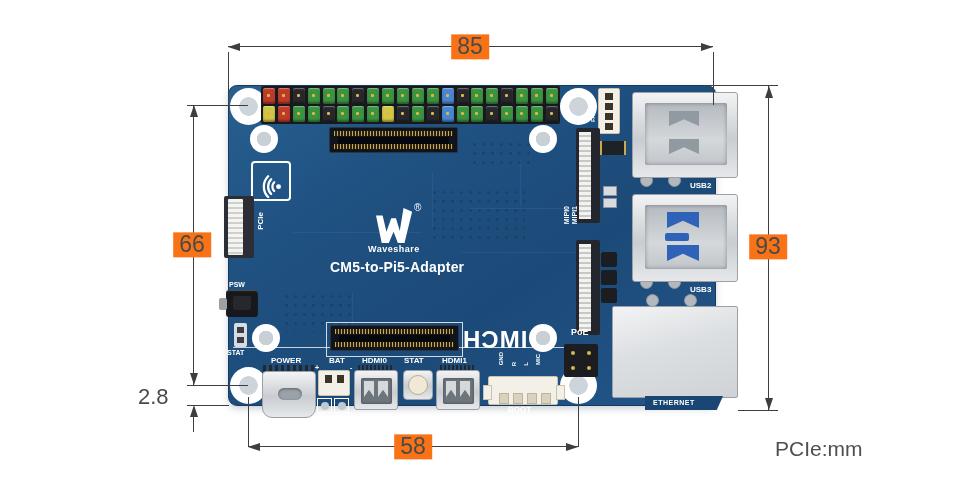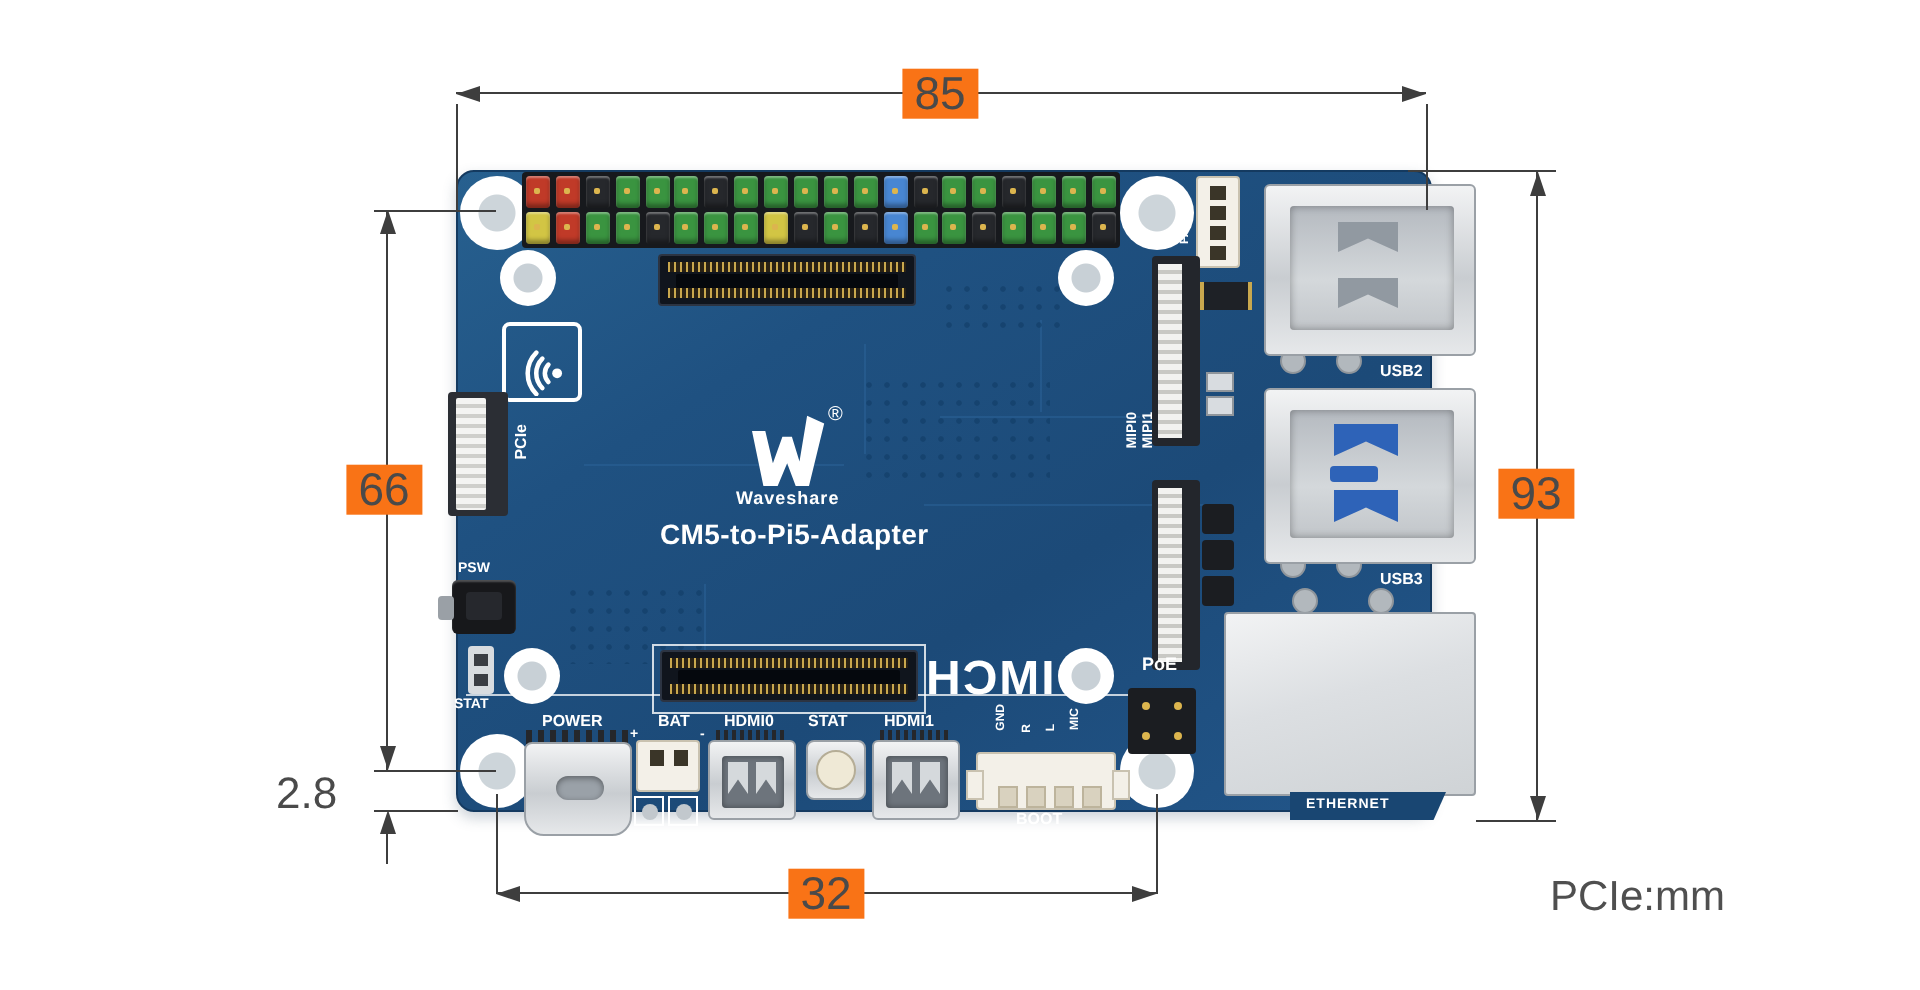--- a/index.html
+++ b/index.html
@@ -430,21 +430,21 @@
   <div class="ar ar-u" style="left:189.5px;top:405px;"></div>
   <div class="dline" style="left:193px;top:417px;width:1px;height:15px;"></div>
   <div class="dline" style="left:187px;top:405px;width:42px;height:1px;"></div>
   <div class="abs" style="left:138px;top:384px;font-size:22px;color:#4a4a4a;">2.8</div>
 
   <div class="dline" style="left:248px;top:397px;width:1px;height:50px;"></div>
   <div class="dline" style="left:578px;top:397px;width:1px;height:50px;"></div>
   <div class="dline" style="left:248px;top:446px;width:330px;height:1px;"></div>
   <div class="ar ar-l" style="left:248px;top:442.5px;"></div>
   <div class="ar ar-r" style="left:566px;top:442.5px;"></div>
-  <div class="dlabel" style="left:413px;top:447px;">32</div>
+  <div class="dlabel" style="left:413px;top:447px;">58</div>
 
   <div class="dline" style="left:704px;top:85px;width:74px;height:1px;"></div>
   <div class="dline" style="left:738px;top:410px;width:40px;height:1px;"></div>
   <div class="dline" style="left:768px;top:86px;width:1px;height:324px;"></div>
   <div class="ar ar-u" style="left:764.5px;top:86px;"></div>
   <div class="ar ar-d" style="left:764.5px;top:398px;"></div>
   <div class="dlabel" style="left:768px;top:247px;">93</div>
 
   <div class="abs" style="left:775px;top:437px;font-size:21px;color:#4f4f4f;">PCIe:mm</div>
 </div>

